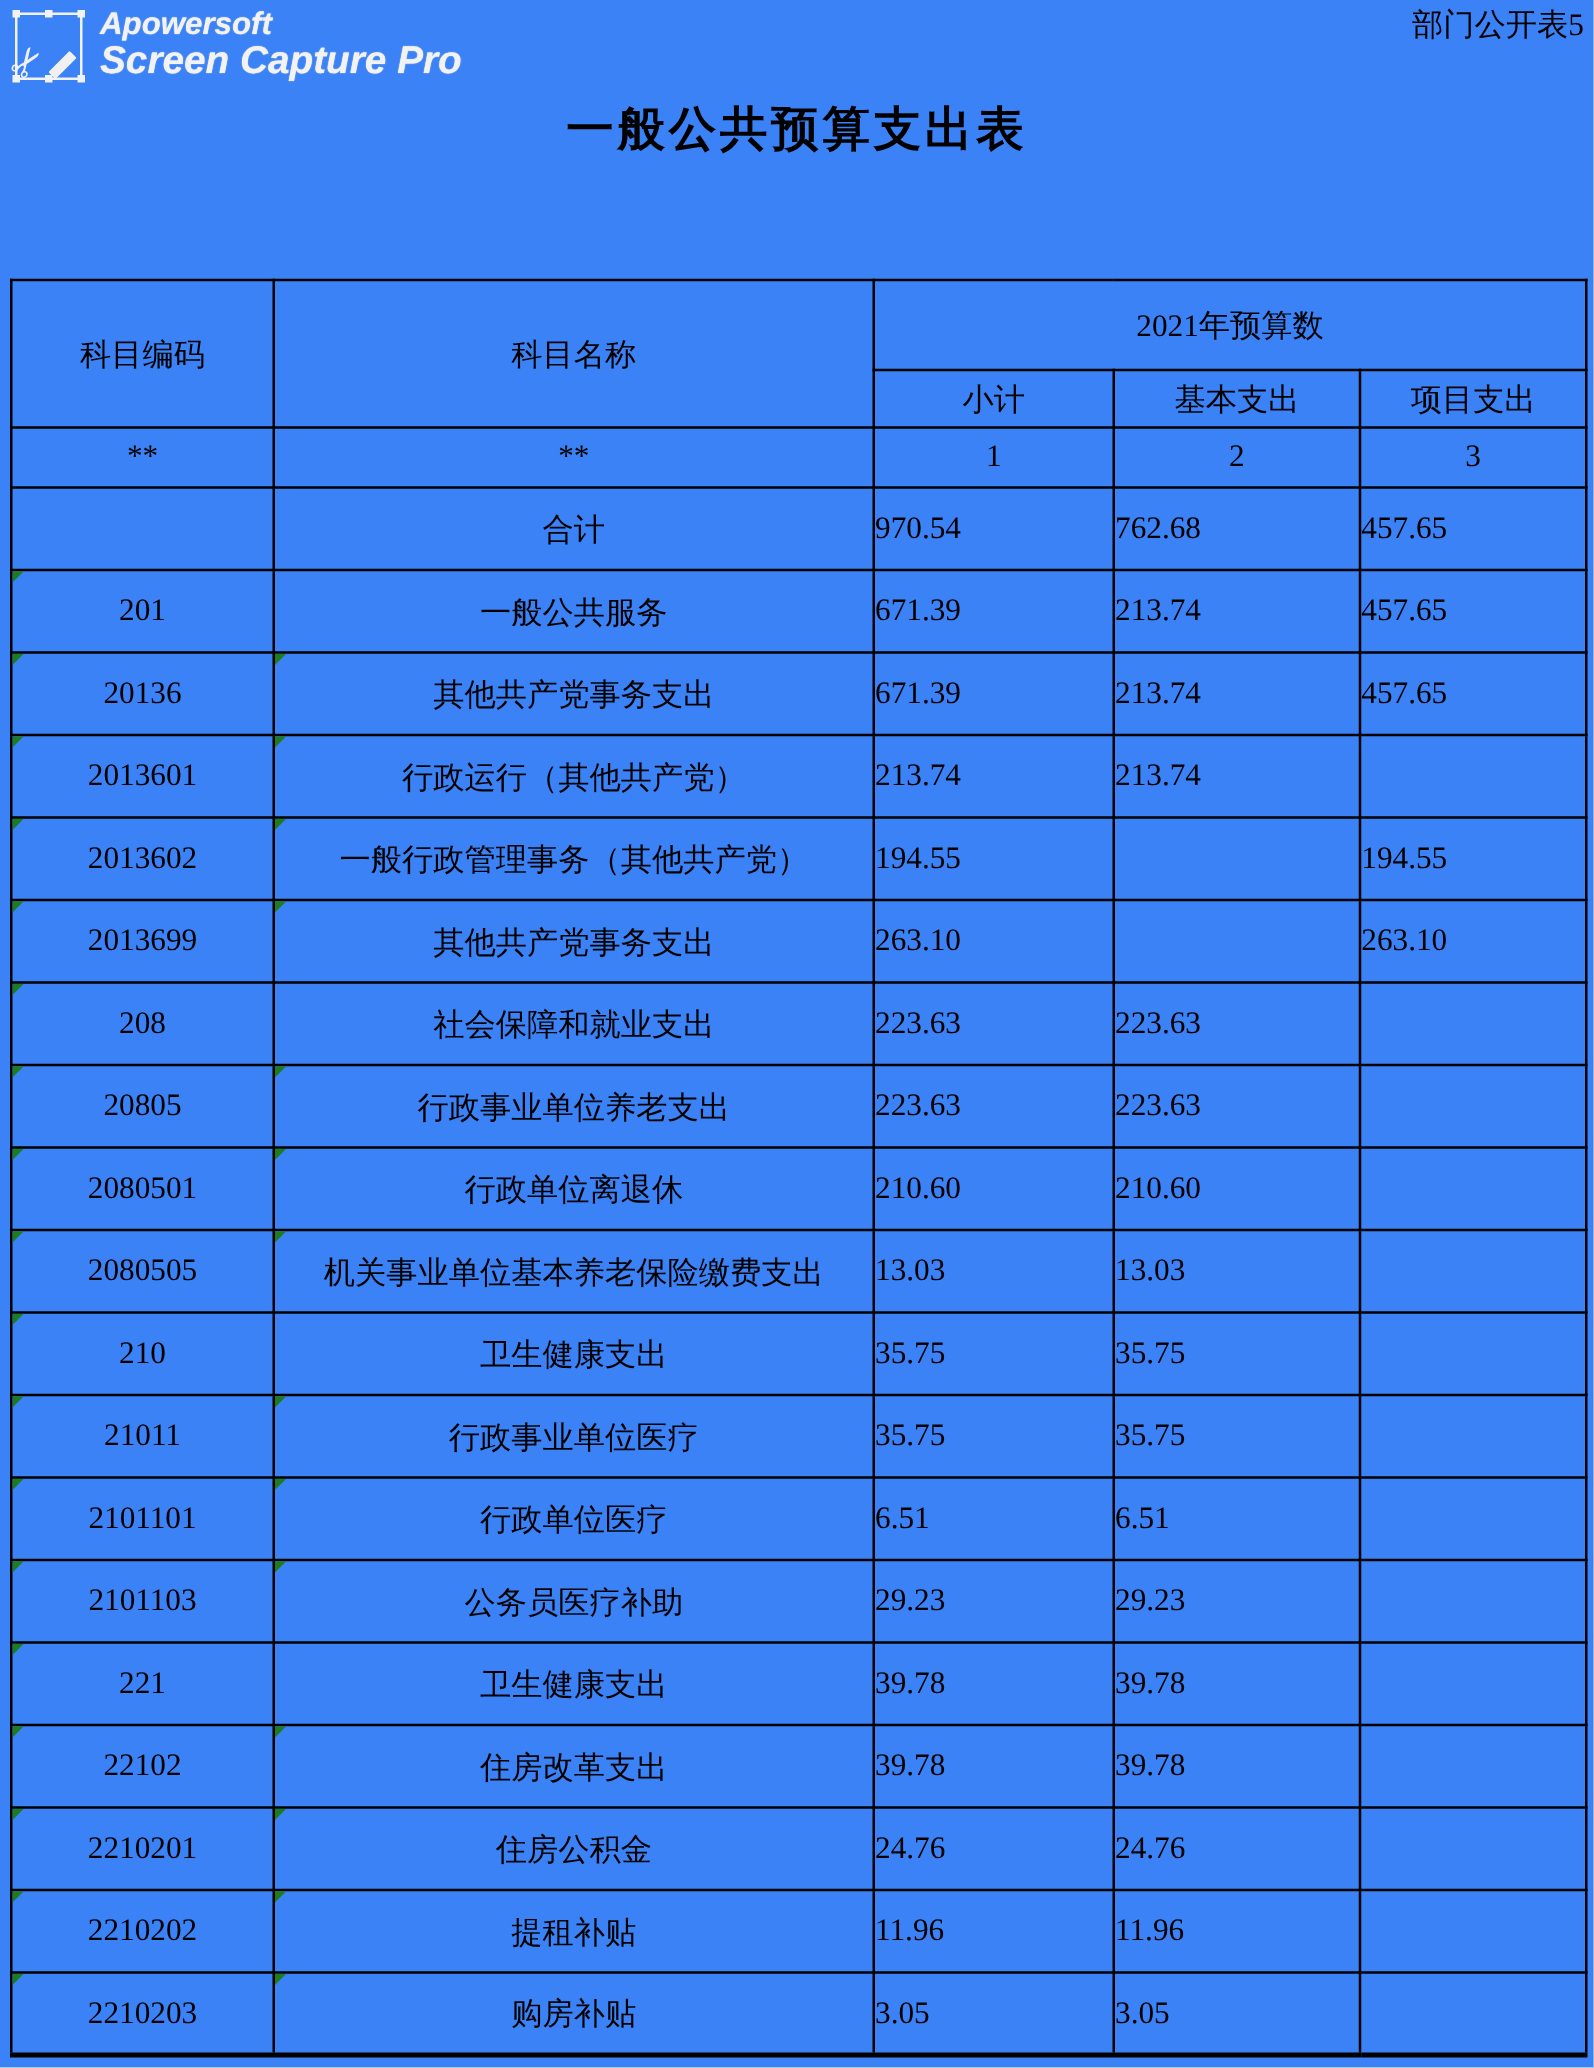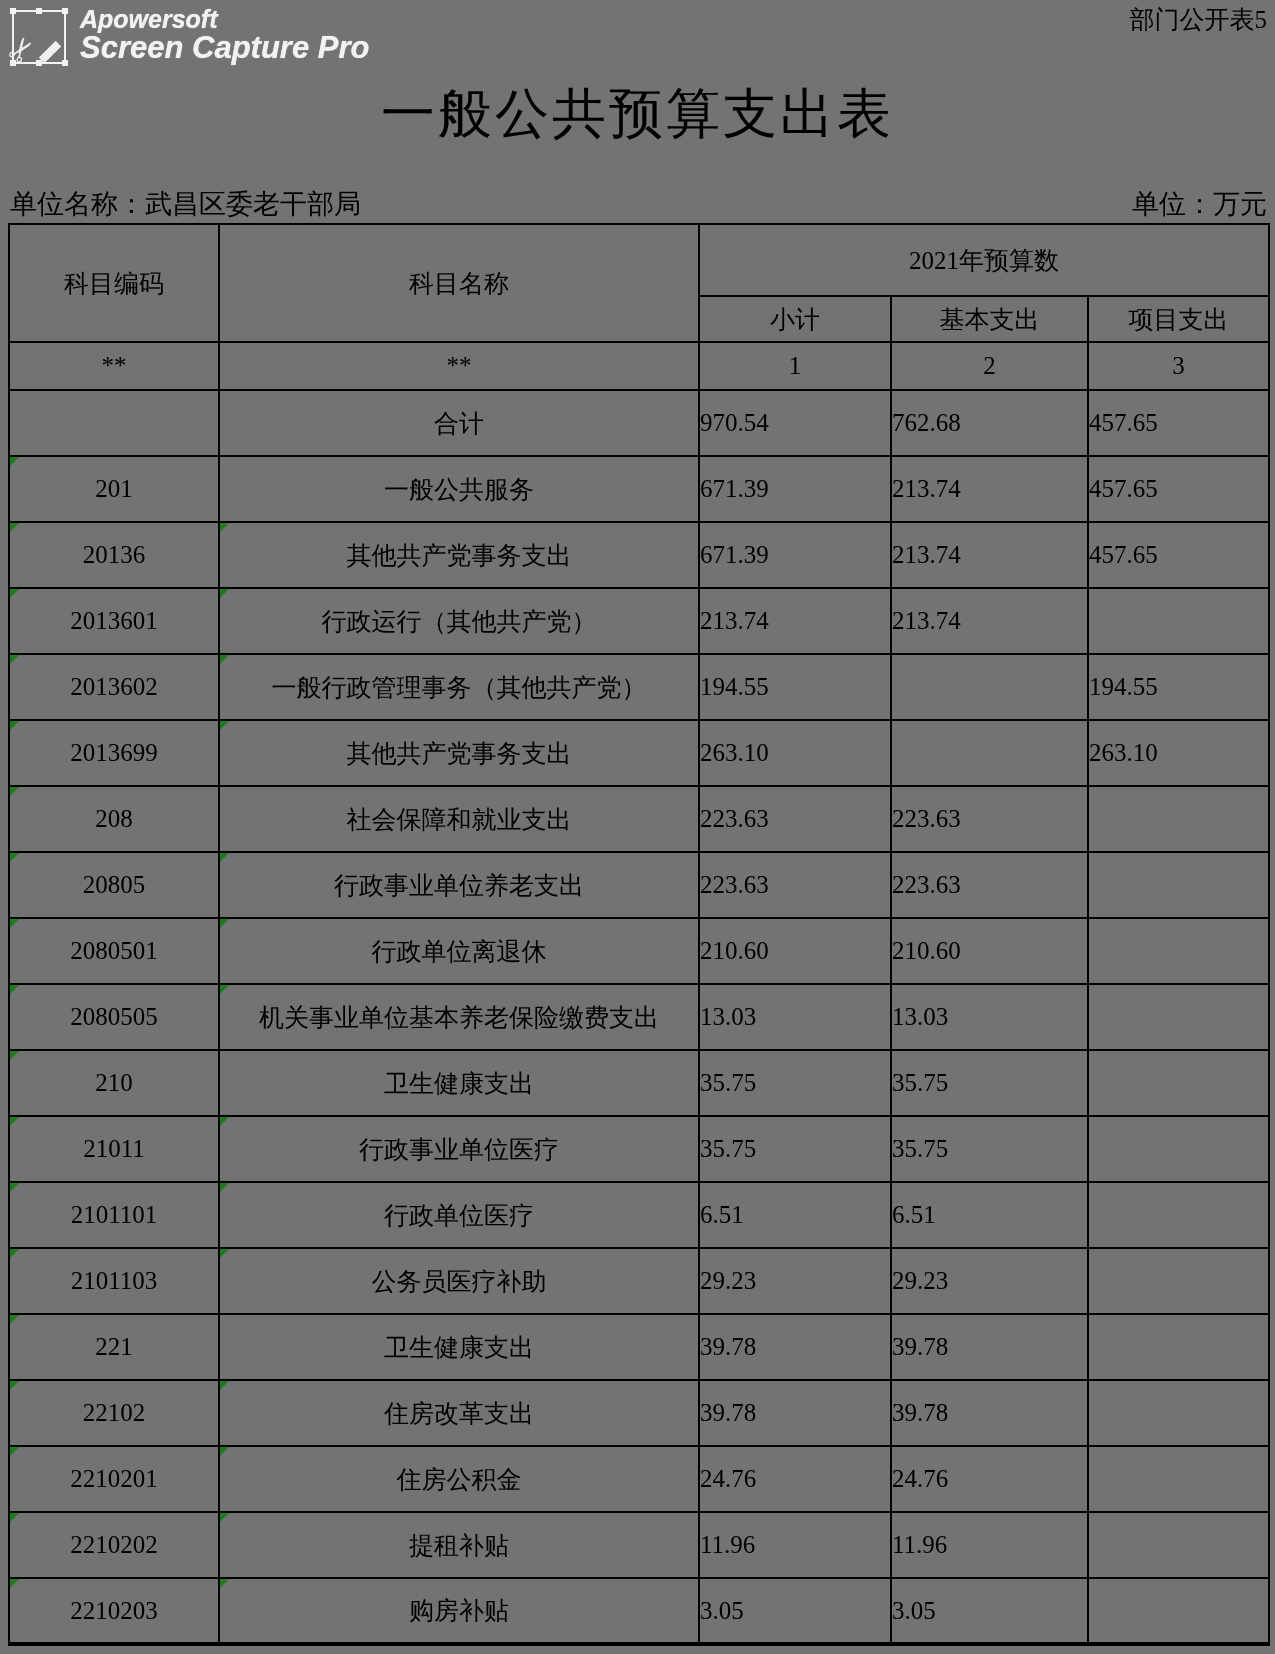--- a/index.html
+++ b/index.html
@@ -1,16 +1,16 @@
 <!DOCTYPE html>
 <html><head>
 <meta charset="utf-8">
 <style>
   html,body{margin:0;padding:0;background:#ffffff;}
-  .page{position:relative;width:1275px;height:1654px;background:#737373;overflow:hidden;
+  .page{position:relative;width:1275px;height:1654px;background:#3b82f6;overflow:hidden;
         font-family:"Liberation Serif","DejaVu Serif",serif;color:#000;}
 
   
   .watermark{position:absolute;left:12px;top:6px;display:flex;align-items:flex-start;gap:14px;}
   .wm-icon{position:relative;width:50px;height:50px;border:2px solid #f2f2f2;margin-top:4px;}
   .wm-icon .handle{position:absolute;width:6px;height:6px;background:#f2f2f2;}
   .wm-icon .h-tl{left:-4px;top:-4px}.wm-icon .h-tr{right:-4px;top:-4px}
   .wm-icon .h-bl{left:-4px;bottom:-4px}.wm-icon .h-br{right:-4px;bottom:-4px}
   .wm-icon .h-tm{left:22px;top:-4px}.wm-icon .h-bm{left:22px;bottom:-4px}
   .wm-scissors{position:absolute;left:-6px;bottom:-4px;font-size:32px;color:#f0f0f0;
@@ -20,21 +20,21 @@
   .wm-text{font-family:"Liberation Sans","DejaVu Sans",sans-serif;font-style:italic;font-weight:bold;
            color:#f2f2f2;text-shadow:0 0 1px #ececec;line-height:1.05;}
   .wm-brand{font-size:25px;}
   .wm-product{font-size:31px;}
 
   
   .corner-label{position:absolute;top:3px;right:8px;font-size:25px;}
 
   
   .title{position:absolute;left:0;right:0;top:78px;margin:0;text-align:center;
-         font-size:54px;font-weight:normal;letter-spacing:3px;}
+         font-size:38px;font-weight:bold;letter-spacing:3px;}
   .meta{position:absolute;left:10px;right:8px;top:186px;display:flex;
         justify-content:space-between;font-size:27px;}
 
   
   table.budget{position:absolute;left:8px;top:223px;width:1260px;table-layout:fixed;
                border-collapse:collapse;border:2px solid #000;padding-left:16px;}
   .budget th,.budget td{border:2px solid #000;font-size:25px;font-weight:normal;
                         vertical-align:middle;padding:0;position:relative;
                         overflow:hidden;white-space:nowrap;}
   .budget th{text-align:center;}
@@ -72,24 +72,20 @@
     <div class="wm-text">
       <div class="wm-brand">Apowersoft</div>
       <div class="wm-product">Screen Capture Pro</div>
     </div>
   </div>
 
   <div class="corner-label">部门公开表5</div>
 
   <h1 class="title">一般公共预算支出表</h1>
 
-  <div class="meta">
-    <span>单位名称：武昌区委老干部局</span>
-    <span>单位：万元</span>
-  </div>
 
   <table class="budget">
     <colgroup>
       <col style="width:210px">
         <col style="width:480px">
         <col style="width:192px">
       <col style="width:197px">
         <col style="width:181px">
     </colgroup>
     <thead>

